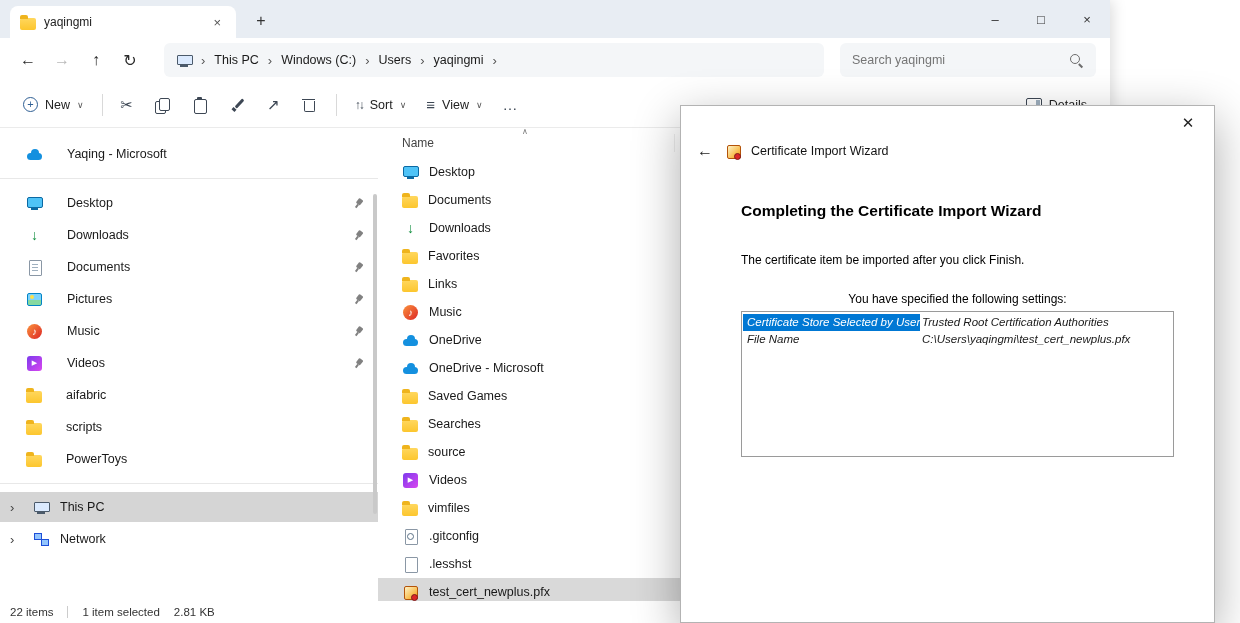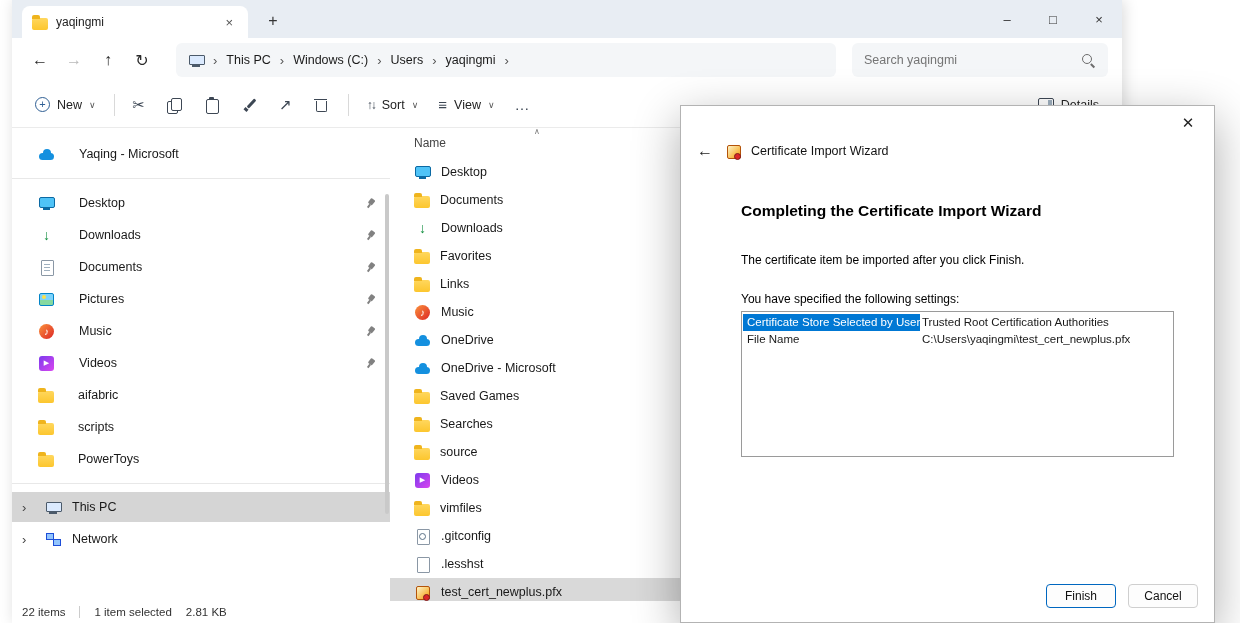--- a/index.html
+++ b/index.html
@@ -5,21 +5,21 @@
   :root{ --accent:#0067c0; --highlight:#0078d4; }
   *{box-sizing:border-box; margin:0; padding:0;}
   body{
     width:1240px;height:623px;position:relative;overflow:hidden;
     background:#ffffff;
     font-family:"Liberation Sans","DejaVu Sans",sans-serif;
     color:#191919;
   }
 
   
-  .explorer{position:absolute;left:12px;top:0;width:1110px;height:623px;background:#fff;
+  .explorer{position:absolute;left:0;top:0;width:1110px;height:623px;background:#fff;
     box-shadow:2px 0 14px rgba(0,0,0,.15);}
 
   .tabbar{height:38px;background:#e8edf3;display:flex;align-items:flex-end;position:relative;}
   .tab{height:32px;width:226px;background:#fff;border-radius:8px 8px 0 0;margin-left:10px;
     display:flex;align-items:center;gap:8px;padding:0 10px;font-size:12px;color:#222;}
   .tab-close{margin-left:auto;font-size:13px;color:#555;padding:0 5px;cursor:default;}
   .newtab{width:30px;height:28px;display:flex;align-items:center;justify-content:center;
     font-size:16px;color:#333;margin:0 0 3px 10px;}
   .wincontrols{position:absolute;right:0;top:0;height:38px;display:flex;}
   .wincontrols span{width:46px;height:38px;display:flex;align-items:center;justify-content:center;
@@ -136,24 +136,24 @@
     flex-direction:column;z-index:10;}
   .dlg-titlebar{height:32px;position:relative;flex:none;}
   .dlg-close{position:absolute;right:10px;top:5px;width:32px;height:24px;display:flex;
     align-items:center;justify-content:center;font-size:15px;color:#222;}
   .dlg-header{display:flex;align-items:center;gap:9px;padding:0 16px;height:26px;
     font-size:12.5px;color:#111;flex:none;}
   .dlg-back{font-size:16px;color:#222;margin-right:3px;}
   .dlg-body{padding:38px 40px 0 60px;flex:1;}
   .dlg-heading{font-size:15.5px;font-weight:bold;color:#000;}
   .dlg-desc{font-size:12px;margin-top:33px;color:#000;}
-  .dlg-spec{font-size:12px;margin-top:25px;color:#000;}
+  .dlg-spec{font-size:12px;margin-top:25px;color:#000;text-align:center;}
   .settings-box{margin-top:5px;border:1px solid #9a9a9a;height:146px;overflow:hidden;
     font-size:11.5px;background:#fff;padding:2px 1px;}
-  .set-row{display:flex;align-items:flex-end;line-height:17px;}
+  .set-row{display:flex;align-items:flex-end;line-height:17px;font-style:italic;}
   .set-key{width:177px;flex:none;padding:0 4px;white-space:nowrap;overflow:hidden;}
   .set-key.hl{background:var(--highlight);color:#fff;}
   .set-val{padding:0 2px;white-space:nowrap;}
   .dlg-footer{height:52px;display:flex;align-items:center;justify-content:flex-end;gap:12px;
     padding:0 16px;flex:none;}
   .btn{min-width:70px;height:24px;background:#fdfdfd;border:1px solid #cfcfcf;border-radius:4px;
     font-size:12px;font-family:inherit;color:#111;}
   .btn.primary{border:1.6px solid var(--accent);}
 </style>
 </head>
@@ -428,17 +428,13 @@
         <div class="set-row">
           <span class="set-key hl">Certificate Store Selected by User</span>
           <span class="set-val">Trusted Root Certification Authorities</span>
         </div>
         <div class="set-row">
           <span class="set-key">File Name</span>
           <span class="set-val">C:\Users\yaqingmi\test_cert_newplus.pfx</span>
         </div>
       </div>
   </div>
-  <div class="dlg-footer">
-    <button class="btn primary">Finish</button>
-    <button class="btn">Cancel</button>
-  </div>
 </div>
 
 </body></html>

